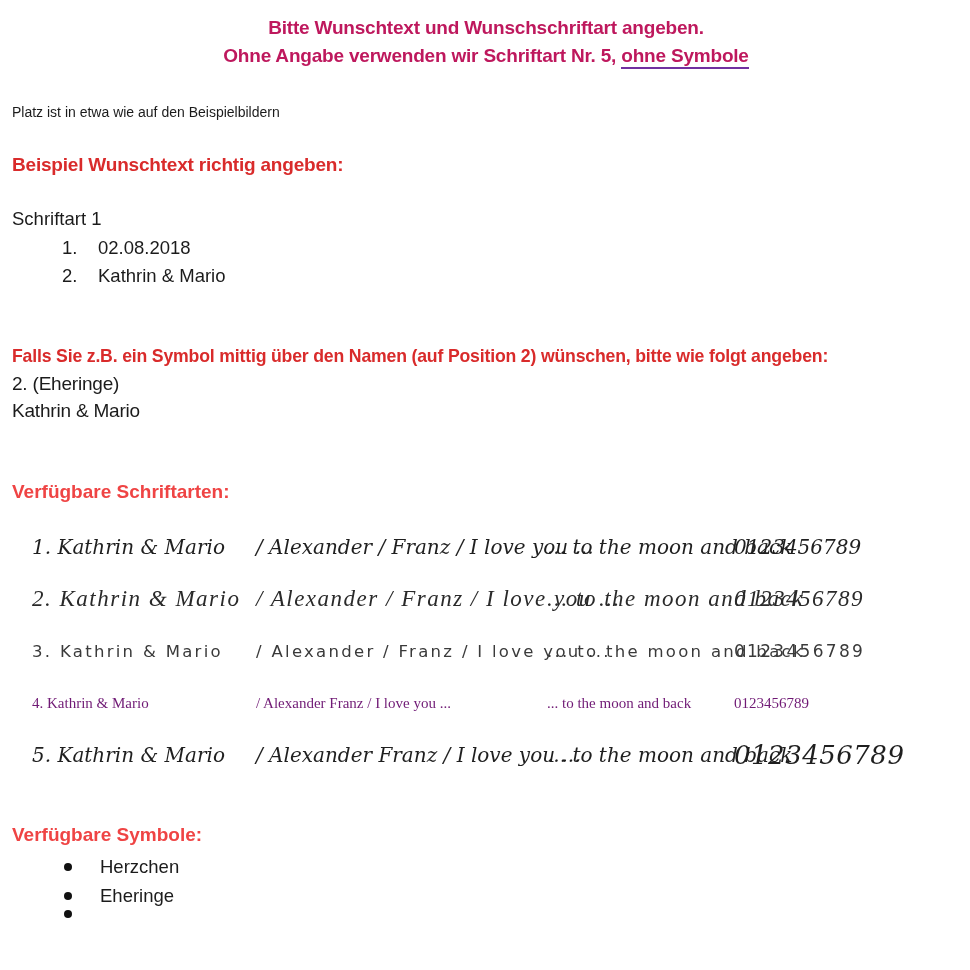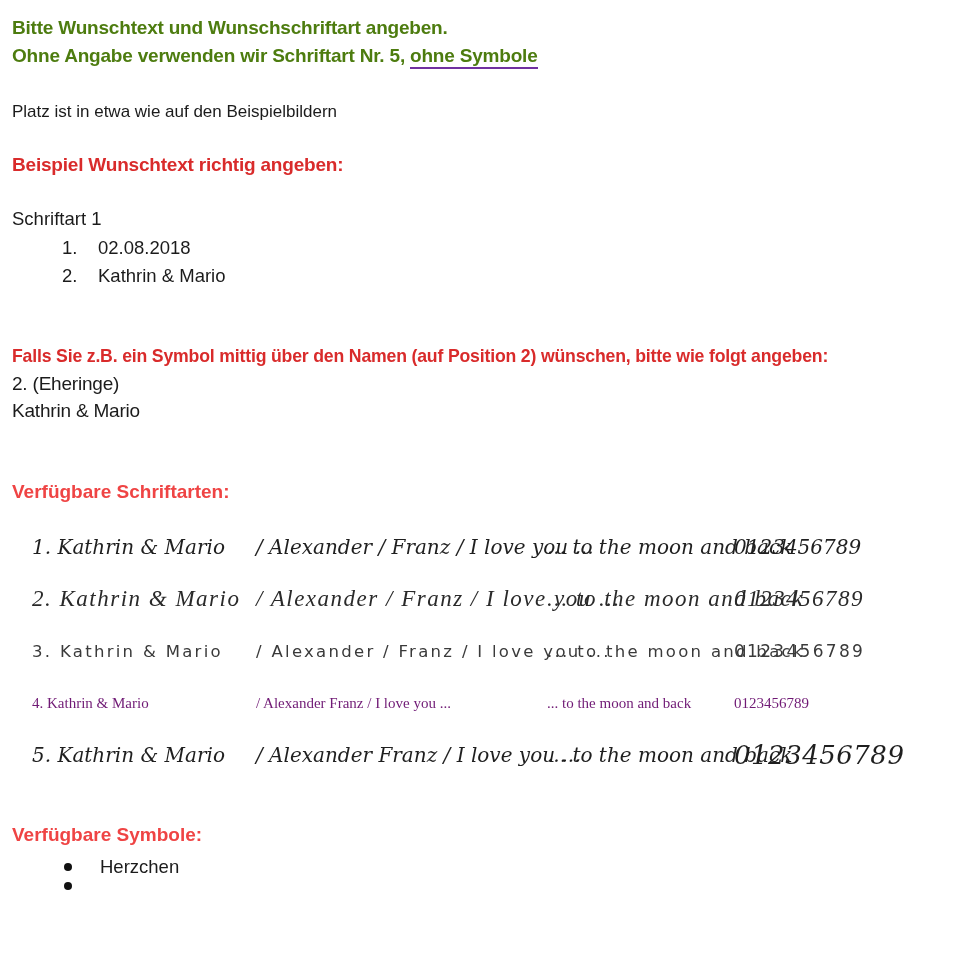--- a/index.html
+++ b/index.html
@@ -7,39 +7,40 @@
     width:970px; height:970px; overflow:hidden;
     background:#ffffff;
     font-family:"Liberation Sans", sans-serif;
     color:#1b1b1b;
     -webkit-font-smoothing:antialiased;
   }
   .page { padding:14px 10px 0 12px; }
 
   
   .purple-header {
-    color:#4d7c0f; font-weight:bold; font-size:19px; line-height:28px;
+    color:#be185d; font-weight:bold; font-size:19px; line-height:28px;
     letter-spacing:-0.2px;
+    text-align:center;
   }
   .underlined {
     border-bottom:2px solid #7030A0; padding-bottom:1px;
   }
   .red-heading {
     color:#d92b2b; font-weight:bold; font-size:19px; line-height:26px;
     margin:0; letter-spacing:-0.2px;
   }
   .red-heading.long {
     white-space:nowrap; transform:scaleX(0.93); transform-origin:left center;
   }
   .purple-heading {
     color:#ef4444; font-weight:bold; font-size:19px; line-height:26px; margin:0;
   }
 
   
-  .note { margin:29px 0 12px 0; font-size:17px; line-height:26px; }
+  .note { margin:29px 0 12px 0; font-size:14px; line-height:26px; }
   .intro { margin:28px 0 0 0; font-size:18.5px; line-height:26px; }
 
   .num-list { margin:2px 0 0 0; }
   .num-item { display:flex; font-size:18.5px; line-height:27.5px; padding-left:50px; }
   .num-item .num { width:36px; flex:none; }
 
   .plain-lines { margin:1px 0 0 0; }
   .plain-line { font-size:19px; line-height:27px; letter-spacing:-0.2px; }
 
   
@@ -145,16 +146,20 @@
 
   <h3 class="purple-heading mt-symbols">Verfügbare Symbole:</h3>
 
   <div class="bullet-list">
     <div class="bullet-item">
       <span class="dot"></span>
       <span>Herzchen</span>
     </div>
     <div class="bullet-item">
       <span class="dot"></span>
+      <span>Eheringe</span>
+    </div>
+    <div class="bullet-item">
+      <span class="dot"></span>
     </div>
   </div>
 
 </div>
 
 </body></html>

